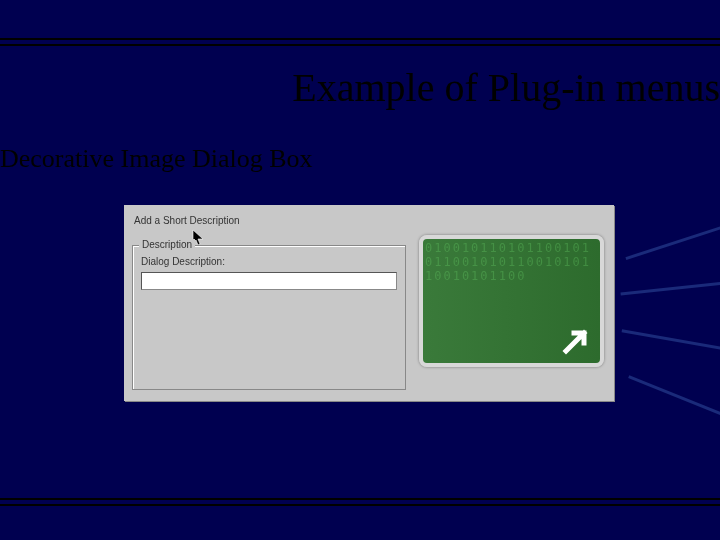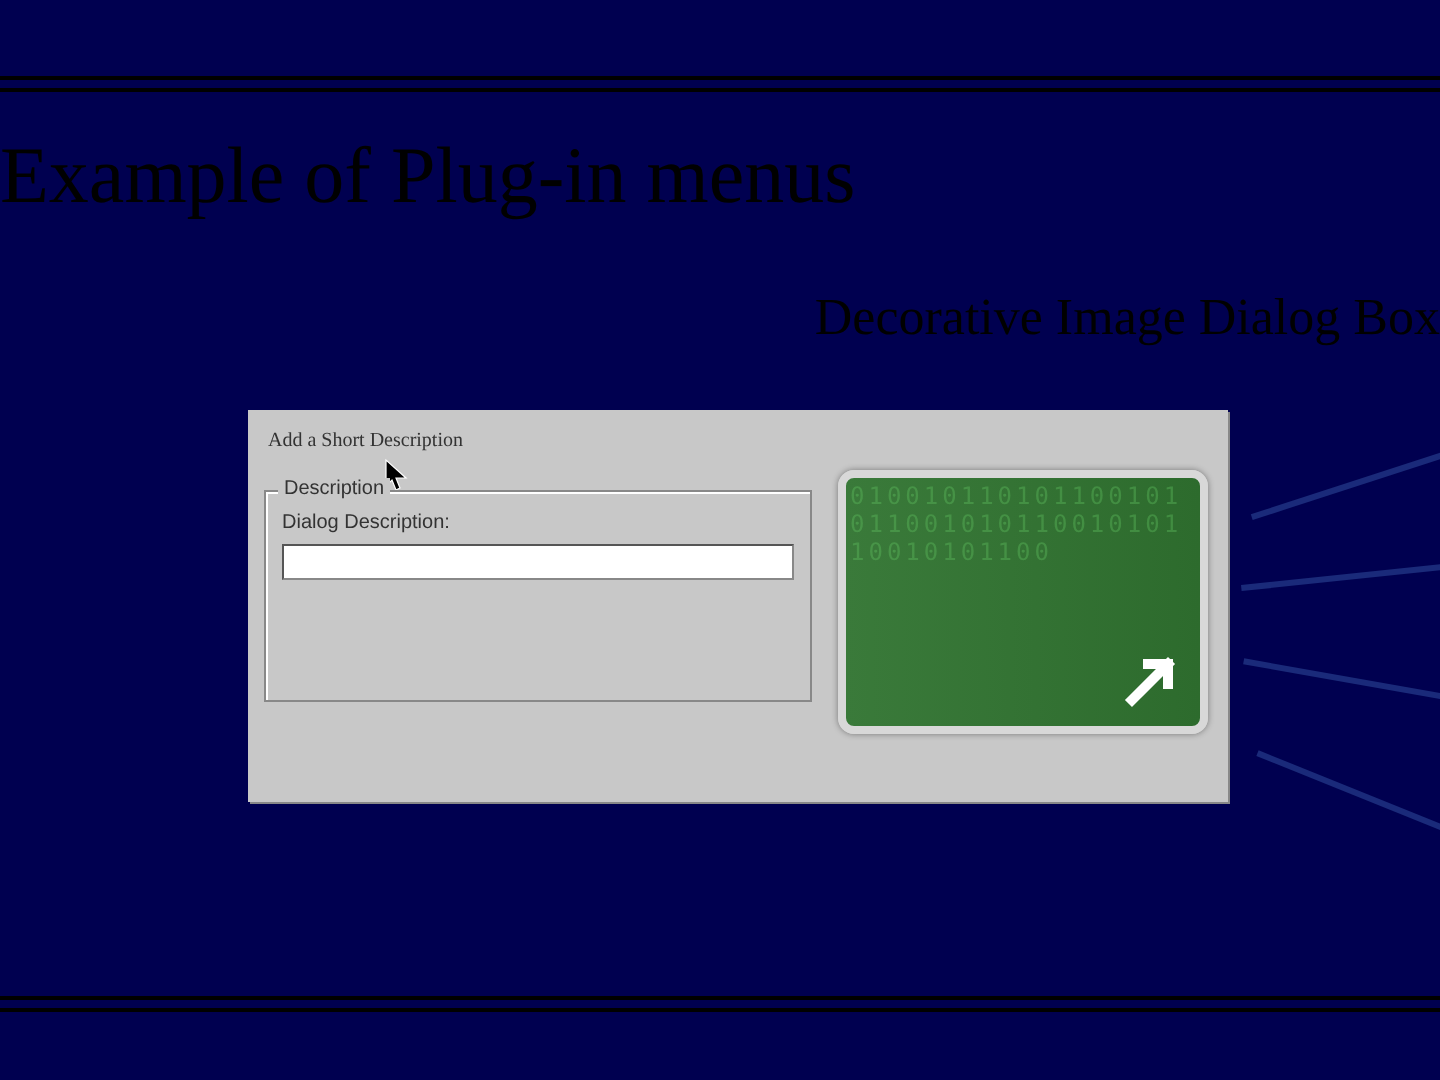--- a/index.html
+++ b/index.html
@@ -36,62 +36,62 @@
     height: 3px;
     background: #1a2a7a;
     transform-origin: right center;
     right: -20px;
   }
   .slide-title {
     position: absolute;
     top: 64px;
     left: 0;
     width: 100%;
-    text-align: left;
+    text-align: right;
     color: #000;
     font-size: 40px;
     font-weight: normal;
   }
   .slide-subtitle {
     position: absolute;
     top: 144px;
     left: 0;
     width: 100%;
-    text-align: right;
+    text-align: left;
     color: #000;
     font-size: 26px;
   }
   .dialog-wrap {
     position: absolute;
     top: 205px;
     left: 124px;
     width: 490px;
     height: 196px;
     background: #c8c8c8;
     box-shadow: 1px 1px 0 #888;
   }
   .dialog-header {
     position: absolute;
     top: 10px;
     left: 10px;
-    font-family: Liberation Serif, serif;
+    font-family: Liberation Sans, sans-serif;
     font-size: 10px;
     color: #333;
   }
   .cursor-icon {
     position: absolute;
     top: 24px;
     left: 68px;
   }
   .group-box {
     position: absolute;
     top: 40px;
     left: 8px;
     width: 274px;
-    height: 106px;
+    height: 145px;
     border: 1px solid #888;
     box-shadow: inset 1px 1px 0 #fff;
   }
   .group-label {
     position: absolute;
     top: -7px;
     left: 6px;
     background: #c8c8c8;
     padding: 0 3px;
     font-family: Tahoma, Arial, sans-serif;

